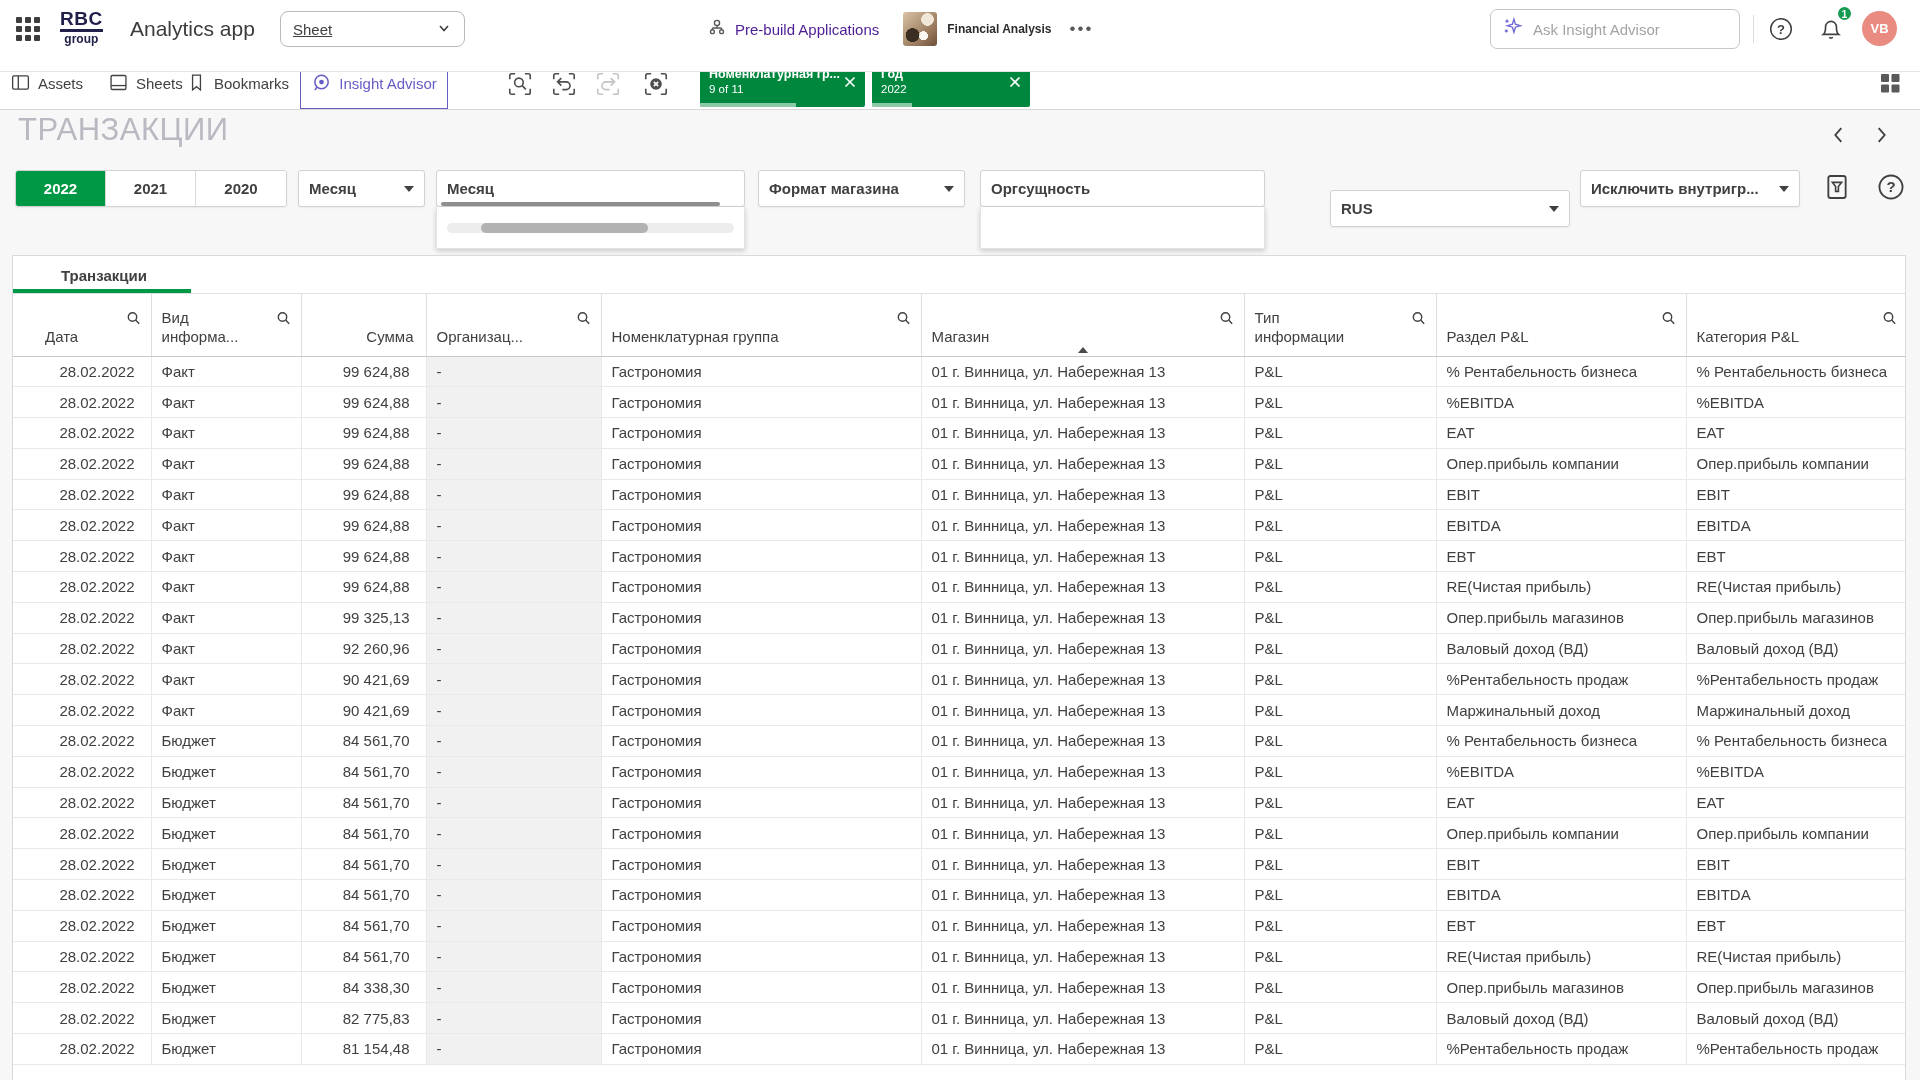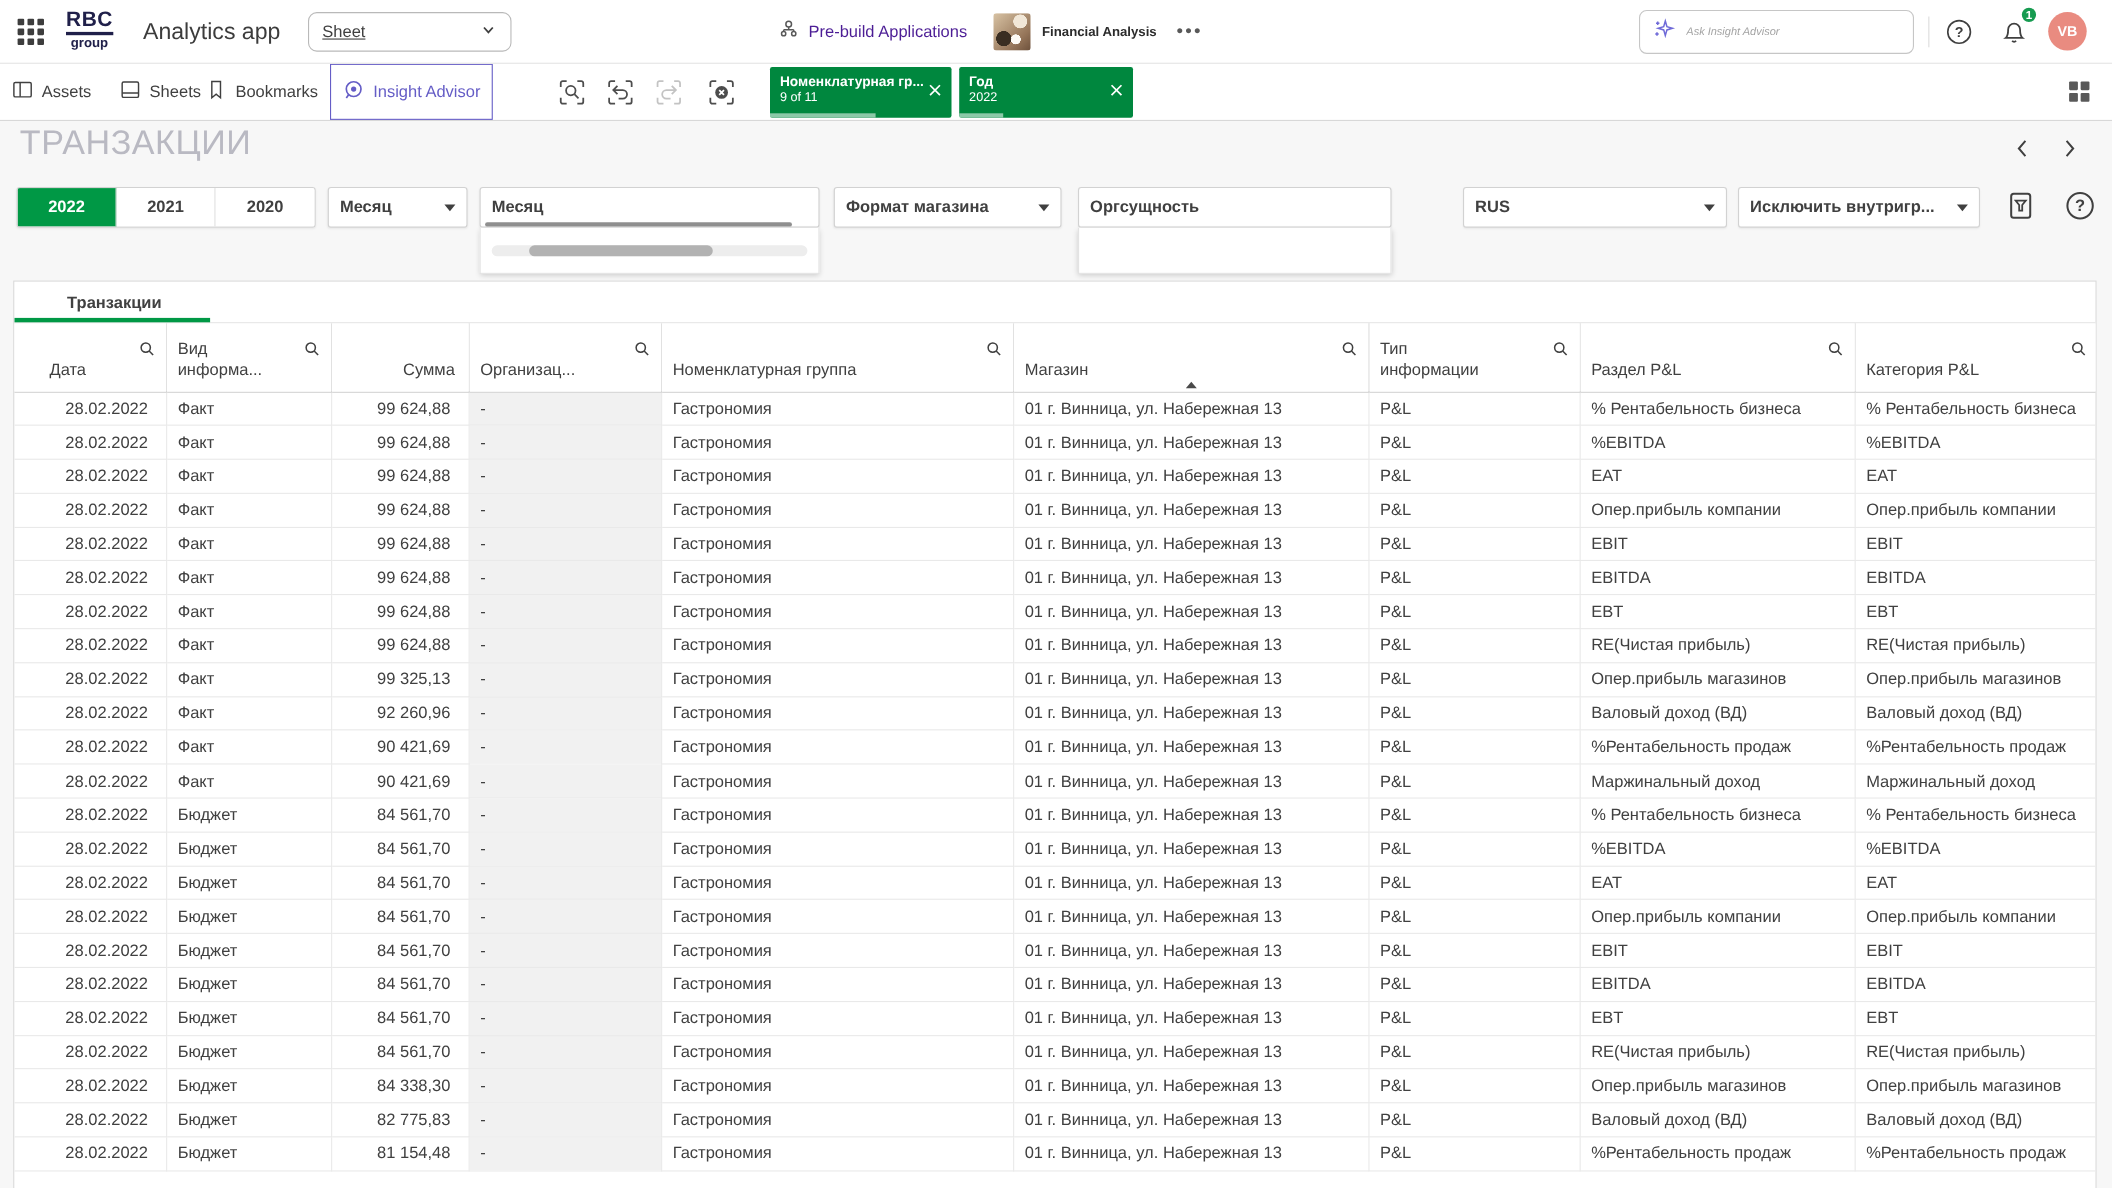--- a/index.html
+++ b/index.html
@@ -1,39 +1,39 @@
 <!DOCTYPE html>
 <html><head>
 <meta charset="utf-8">
 <style>
   * { margin:0; padding:0; box-sizing:border-box; }
   html,body { width:1920px; height:1080px; overflow:hidden; background:#fff; }
   body { font-family:"Liberation Sans", sans-serif; color:#404040; }
   #app { position:relative; width:1920px; height:1080px; overflow:hidden; background:#f7f7f7; }
 
   
-  .topbar { position:absolute; left:0; top:0; width:1920px; height:58px; background:#fff; border-bottom:1px solid #e4e4e4; z-index:30; }
+  .topbar { position:absolute; left:0; top:0; width:1920px; height:72px; background:#fff; border-bottom:1px solid #e4e4e4; z-index:30; }
   .launcher { position:absolute; left:16px; top:17px; width:26px; height:26px; display:grid; grid-template-columns:repeat(3,6px); grid-template-rows:repeat(3,6px); gap:3px; cursor:pointer; }
   .launcher i { background:#3d3d3d; border-radius:1px; }
   .logo { position:absolute; left:60px; top:9px; color:#20204a; text-align:center; line-height:1; }
   .logo .l1 { font-size:19px; font-weight:800; letter-spacing:.5px; border-bottom:3px solid #20204a; padding-bottom:1px; }
   .logo .l2 { font-size:12px; font-weight:800; margin-top:1px; }
   .app-title { position:absolute; left:130px; top:0; height:58px; display:flex; align-items:center; font-size:21px; color:#3c3c3c; }
   .sheet-select { position:absolute; left:280px; top:11px; width:185px; height:36px; border:1px solid #b9b9b9; border-radius:8px; background:#fff; display:flex; align-items:center; justify-content:space-between; padding:0 12px; font-size:15px; cursor:pointer;text-decoration:underline; }
   .center-group { position:absolute; left:706px; top:0; height:58px; display:flex; align-items:center; gap:10px; }
   .prebuild { display:flex; align-items:center; gap:7px; color:#4c1d95; font-size:15px; cursor:pointer; }
   .app-thumb { width:34px; height:34px; border-radius:3px; margin-left:14px; background:
       radial-gradient(circle at 72% 22%, #f1e7d7 0 17%, rgba(0,0,0,0) 18%),
       radial-gradient(circle at 28% 68%, #3a2e22 0 20%, rgba(0,0,0,0) 21%),
       radial-gradient(circle at 60% 70%, #fdfaf4 0 14%, rgba(0,0,0,0) 15%),
       linear-gradient(135deg,#d8c3a4,#96765a 70%,#6d513c); }
   .fa-name { font-size:12px; font-weight:bold; color:#2b2b2b; }
   .more-dots { font-size:17px; letter-spacing:2px; color:#595959; cursor:pointer; padding-left:8px; }
   .search-box { position:absolute; left:1490px; top:9px; width:250px; height:40px; border:1px solid #c6c6c6; border-radius:7px; background:#fff; display:flex; align-items:center; padding:0 10px; gap:8px; }
-  .search-box input { border:none; outline:none; flex:1; font-size:10px; color:#404040; font-family:"Liberation Sans",sans-serif; background:transparent;font-style:italic; }
+  .search-box input { border:none; outline:none; flex:1; font-size:15px; color:#404040; font-family:"Liberation Sans",sans-serif; background:transparent; }
   .search-box input::placeholder { color:#a3a3a3; }
   .tb-divider { position:absolute; left:1753px; top:15px; width:1px; height:28px; background:#dcdcdc; }
   .icon-btn { position:absolute; cursor:pointer; }
   .badge { position:absolute; left:1836px; top:5px; min-width:17px; height:17px; border-radius:9px; background:#169b50; border:2px solid #fff; color:#fff; font-size:10.5px; font-weight:bold; display:flex; align-items:center; justify-content:center; z-index:2; }
   .avatar { position:absolute; left:1862px; top:11px; width:35px; height:35px; border-radius:50%; background:#e98b80; color:#fff; font-size:13px; font-weight:bold; display:flex; align-items:center; justify-content:center; cursor:pointer; }
 
   
   .toolbar2 { position:absolute; left:0; top:58px; width:1920px; height:52px; background:#fff; border-bottom:1px solid #d8d8d8; z-index:29; }
   .t2-item { position:absolute; top:0; height:51px; display:flex; align-items:center; gap:7px; font-size:15px; color:#404040; cursor:pointer; }
   .ia-btn { position:absolute; left:300px; top:0; width:148px; height:51px; border:1px solid #655dc6; background:#fff; display:flex; align-items:center; justify-content:center; gap:7px; font-size:15px; color:#655dc6; cursor:pointer; }
@@ -261,21 +261,21 @@
   <div class="fbox" style="left:758px; width:207px;">
     <span>Формат магазина</span>
     <span class="caret"></span>
   </div>
 
   <div class="fbox" style="left:980px; width:285px;">
     <span>Оргсущность</span>
   </div>
   <div class="lb-pop" style="left:980px; top:207px; width:285px; height:42px;"></div>
 
-  <div class="fbox" style="left:1330px; width:240px;">
+  <div class="fbox" style="left:1330px; width:240px;margin-top:20px;">
     <span>RUS</span>
     <span class="caret"></span>
   </div>
 
   <div class="fbox" style="left:1580px; width:220px;">
     <span>Исключить внутригр...</span>
     <span class="caret"></span>
   </div>
 
   <div class="icon-btn" style="left:1822px; top:172px;"><svg width="30" height="30" viewBox="0 0 26 26">

